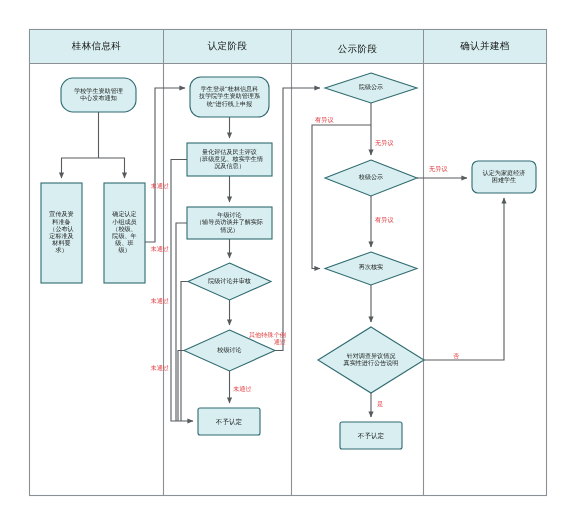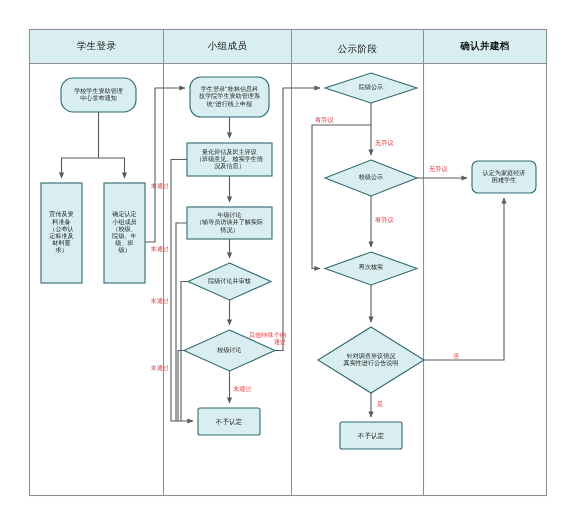--- a/index.html
+++ b/index.html
@@ -106,24 +106,24 @@
       <path d="M371,393 L371,417" marker-end="url(#arrow)"></path>
 
       <path d="M371,125 L312,125 L312,268.5 L320,268.5" marker-end="url(#arrow)"></path>
 
       <path d="M417,178 L467,178" marker-end="url(#arrow)"></path>
 
       <path d="M424,360 L504,360 L504,198" marker-end="url(#arrow)"></path>
     </g>
   </svg>
 
-  <div class="lanehdr" style="left:30px;top:30px;width:133px;height:33px;">学生登录</div>
-  <div class="lanehdr" style="left:164px;top:30px;width:127px;height:33px;">小组成员</div>
+  <div class="lanehdr" style="left:30px;top:30px;width:133px;height:33px;">桂林信息科</div>
+  <div class="lanehdr" style="left:164px;top:30px;width:127px;height:33px;">认定阶段</div>
   <div class="lanehdr" style="left:292px;top:33px;width:131px;height:33px;">公示阶段</div>
-  <div class="lanehdr" style="left:424px;top:30px;width:122px;height:33px;font-weight:bold;">确认并建档</div>
+  <div class="lanehdr" style="left:424px;top:30px;width:122px;height:33px;">确认并建档</div>
 
   <div class="nodelabel" style="left:59px;top:78px;width:79px;height:34px;font-size:6.1px;">学校学生资助管理
 中心发布通知</div>
 
   <div class="nodelabel" style="left:41px;top:183px;width:41px;height:100px;font-size:6.1px;">宣传及资
 料准备
 （公布认
 定标准及
 材料要
 求）</div>

